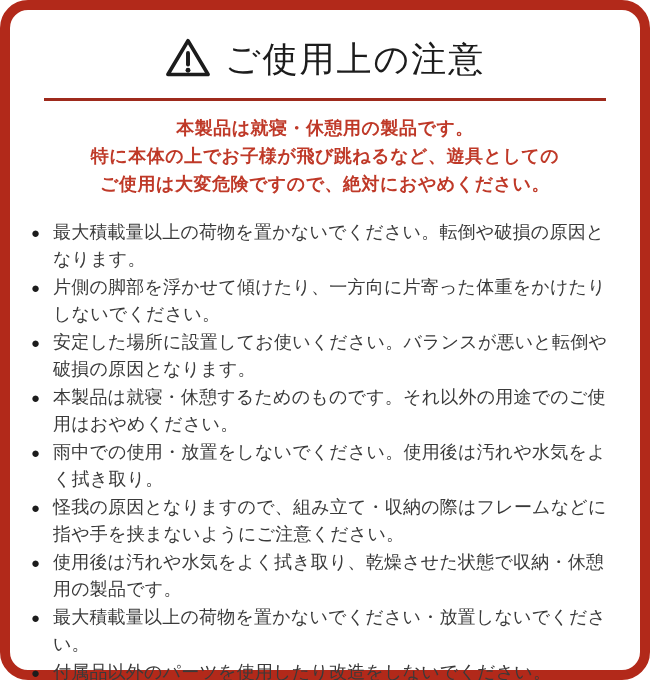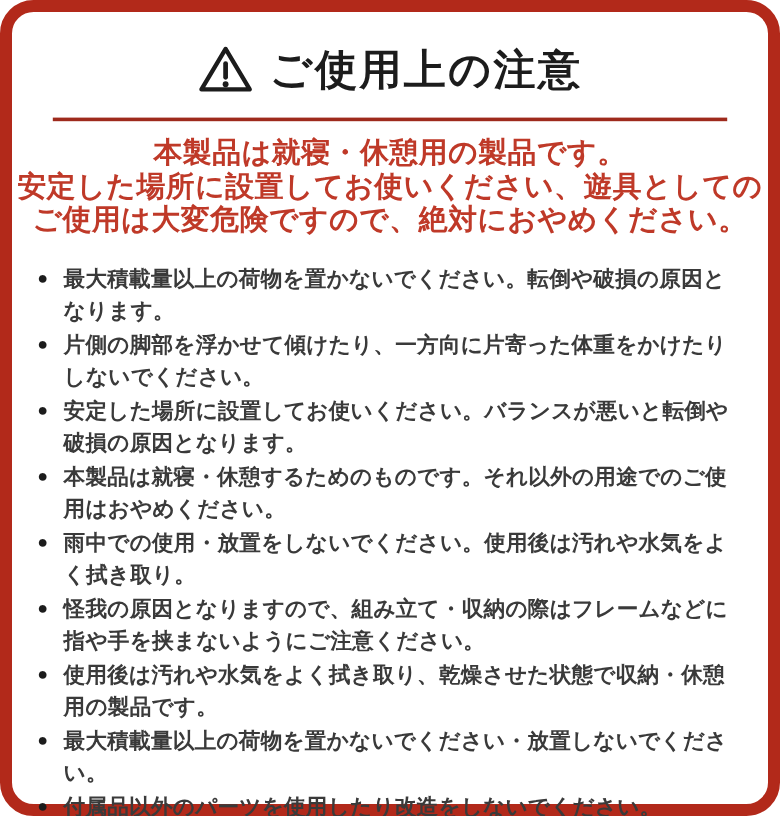--- a/index.html
+++ b/index.html
@@ -36,37 +36,37 @@
     gap: 14px;
     margin-top: 8px;
     height: 48px;
   }
   .warn-icon {
     display: inline-flex;
     align-items: center;
   }
   .page-title {
     font-size: 35px;
-    font-weight: 700;
+    font-weight: 400;
     color: #1c1c1c;
     letter-spacing: 2px;
     line-height: 1;
   }
   .divider {
     width: 562px;
     height: 3px;
     background: #9e2a1c;
     margin: 16px auto 0 auto;
   }
   .intro {
     margin-top: 13px;
     text-align: center;
     color: #bf3928;
     font-weight: 700;
-    font-size: 24px;
+    font-size: 18px;
     line-height: 28px;
     letter-spacing: 0.5px;
   }
   .caution-list {
     list-style: none;
     margin: 21px auto 0 auto;
     padding: 0;
     width: 588px;
     color: #3a3a3a;
     font-size: 18px;
@@ -79,21 +79,20 @@
   }
   .bullet {
     flex: none;
     width: 22px;
     font-size: 15px;
     line-height: 27px;
     color: #1c1c1c;
   }
   .li-text {
     flex: 1;
-    font-weight: bold;
   }
 </style>
 </head>
 <body>
 
 <div class="page">
   <div class="frame"></div>
   <div class="content">
 
     <div class="title-row">
@@ -104,21 +103,21 @@
           <circle cx="32" cy="46" r="3.4" fill="#1c1c1c"></circle>
         </svg>
       </span>
       <span class="page-title">ご使用上の注意</span>
     </div>
 
     <div class="divider"></div>
 
     <div class="intro">
       <div>本製品は就寝・休憩用の製品です。</div>
-      <div>安定した場所に設置してお使いください、遊具としての</div>
+      <div>特に本体の上でお子様が飛び跳ねるなど、遊具としての</div>
       <div>ご使用は大変危険ですので、絶対におやめください。</div>
     </div>
 
     <ul class="caution-list">
       <li>
         <span class="bullet">●</span>
         <span class="li-text">最大積載量以上の荷物を置かないでください。転倒や破損の原因となります。</span>
       </li>
       <li>
         <span class="bullet">●</span>

